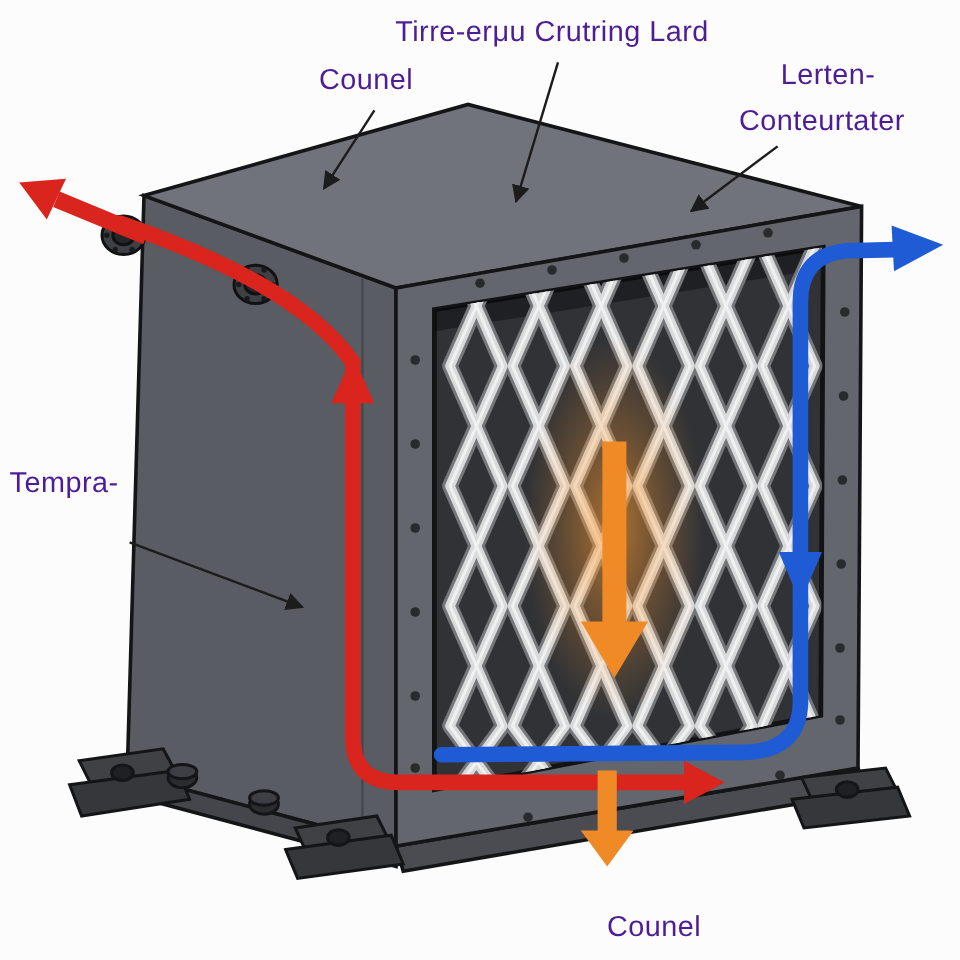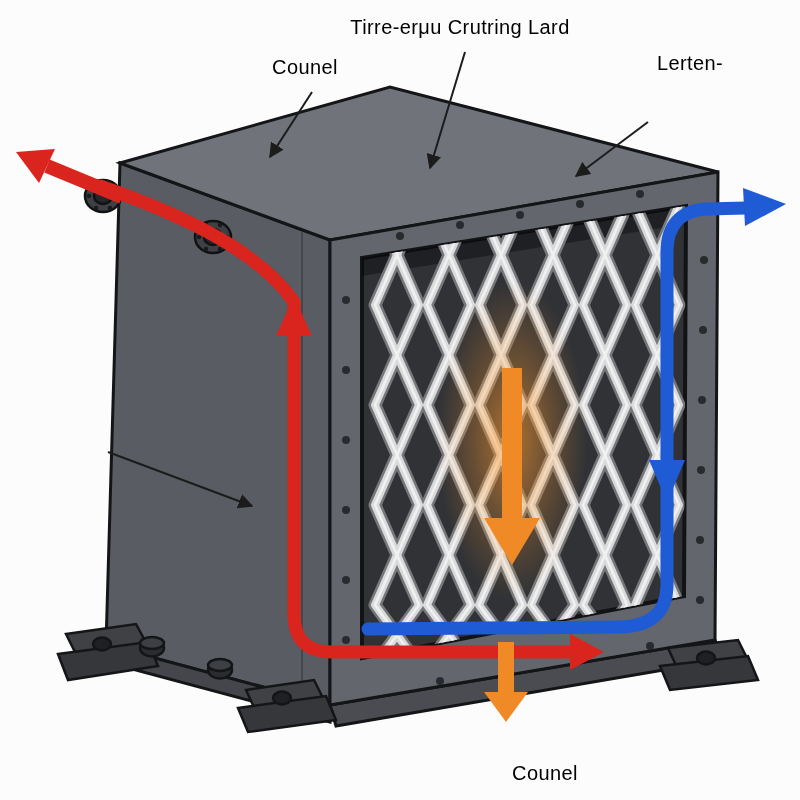--- a/index.html
+++ b/index.html
@@ -1,19 +1,19 @@
 <!DOCTYPE html>
 <html><head>
 <meta charset="utf-8">
 <style>
   html,body{margin:0;padding:0;background:#ffffff;}
   .stage{position:relative;width:800px;height:800px;background:#fcfcfc;overflow:hidden;
          font-family:"Liberation Sans", sans-serif;}
   .stage svg{position:absolute;left:0;top:0;}
-  .label{position:absolute;font-size:20px;color:#000000;letter-spacing:.4px;
+  .label{position:absolute;font-size:24px;color:#4c1d95;letter-spacing:.4px;
          text-align:center;white-space:nowrap;line-height:34px;}
   .label.left{text-align:left;}
 </style>
 </head>
 <body>
 
 <div class="stage">
 
 <svg width="800" height="800" viewBox="0 0 800 800">
   <defs>
@@ -168,15 +168,17 @@
     <line x1="312" y1="92" x2="270" y2="157" marker-end="url(#mArr)"></line>
     <line x1="465" y1="52" x2="430" y2="168" marker-end="url(#mArr)"></line>
     <line x1="648" y1="122" x2="576" y2="176" marker-end="url(#mArr)"></line>
     <line x1="108" y1="452" x2="252" y2="506" marker-end="url(#mArr)"></line>
   </g>
 </svg>
 
 <div class="label" style="left:280px;top:10px;width:360px;">Tirre-erμu Crutring Lard</div>
 <div class="label" style="left:240px;top:50px;width:130px;">Counel</div>
 <div class="label" style="left:600px;top:46px;width:180px;">Lerten-</div>
+<div class="label" style="left:580px;top:84px;width:210px;">Conteurtater</div>
+<div class="label left" style="left:8px;top:386px;width:170px;">Tempra-</div>
 <div class="label" style="left:410px;top:756px;width:270px;">Counel</div>
 
 </div>
 
 </body></html>

